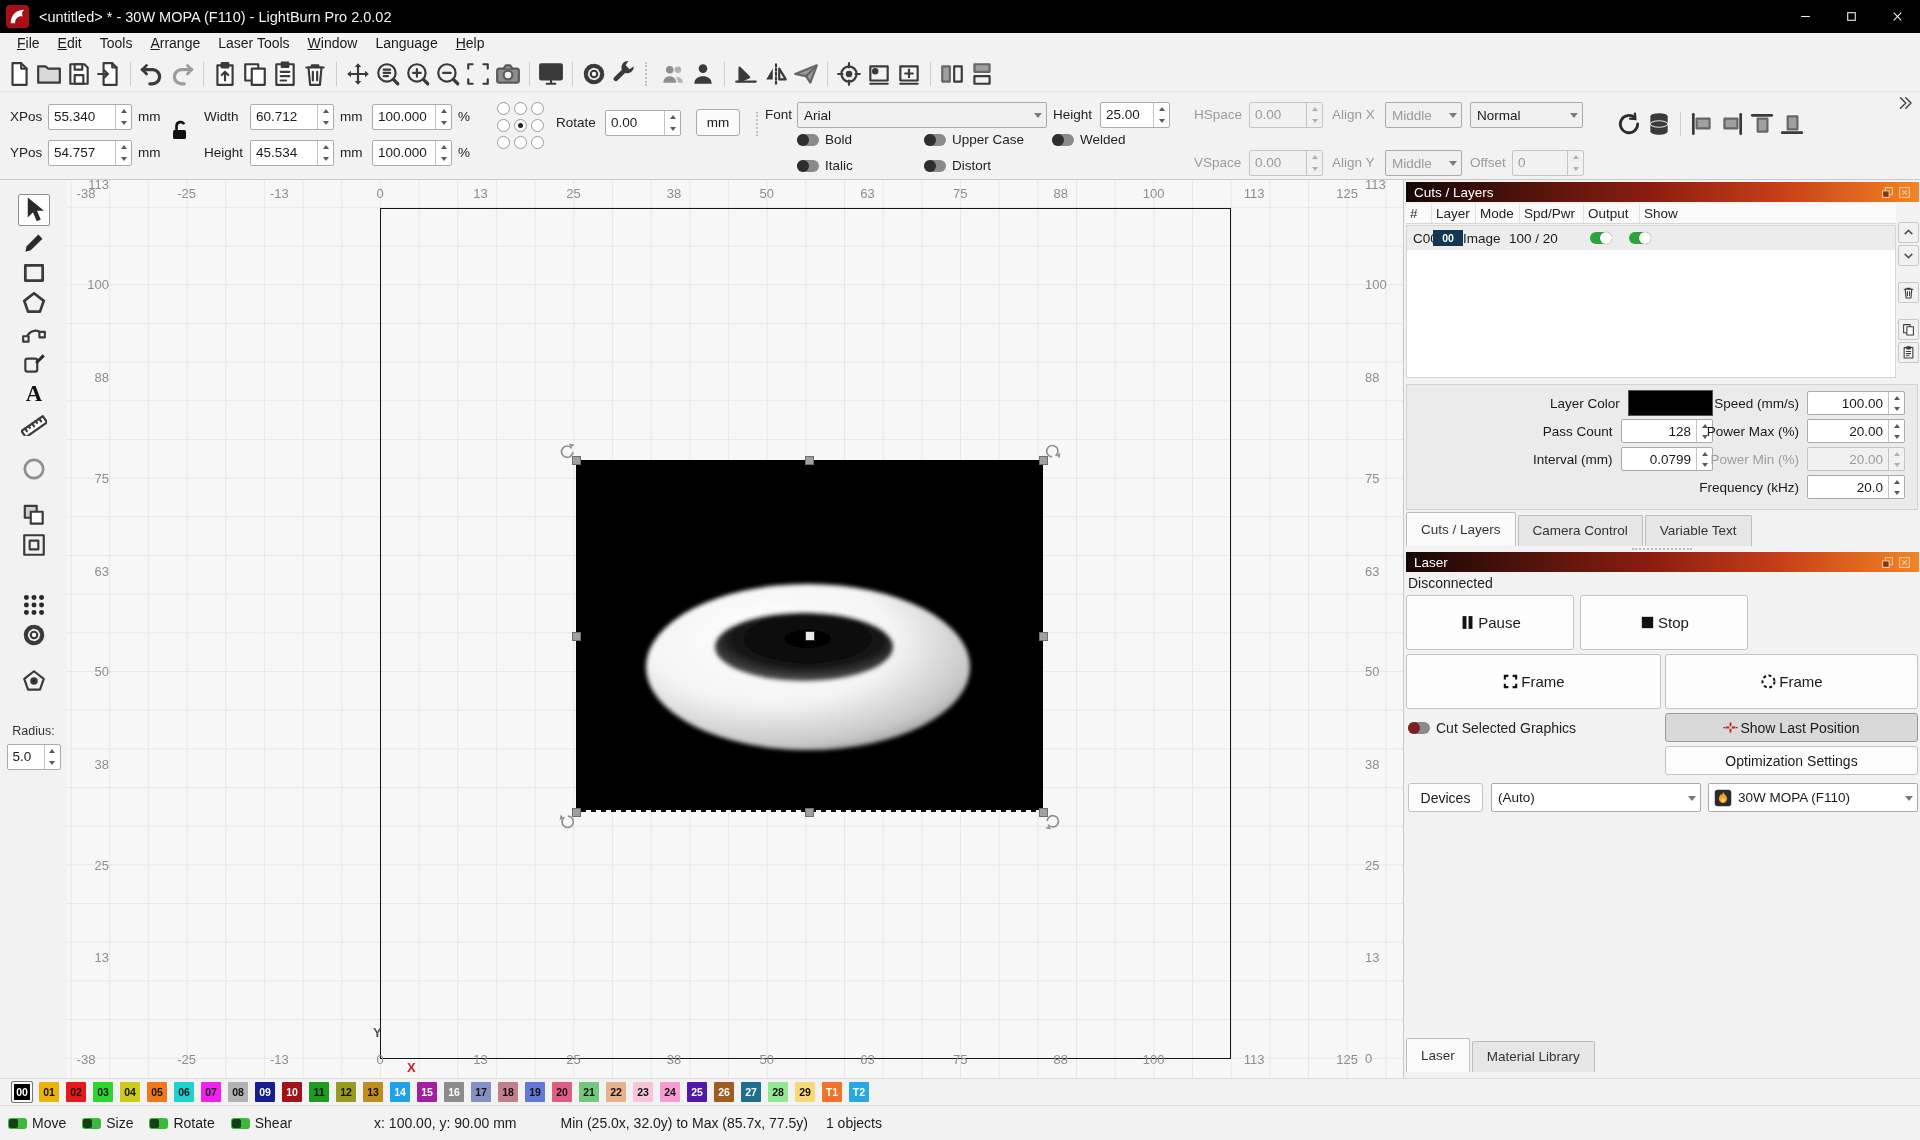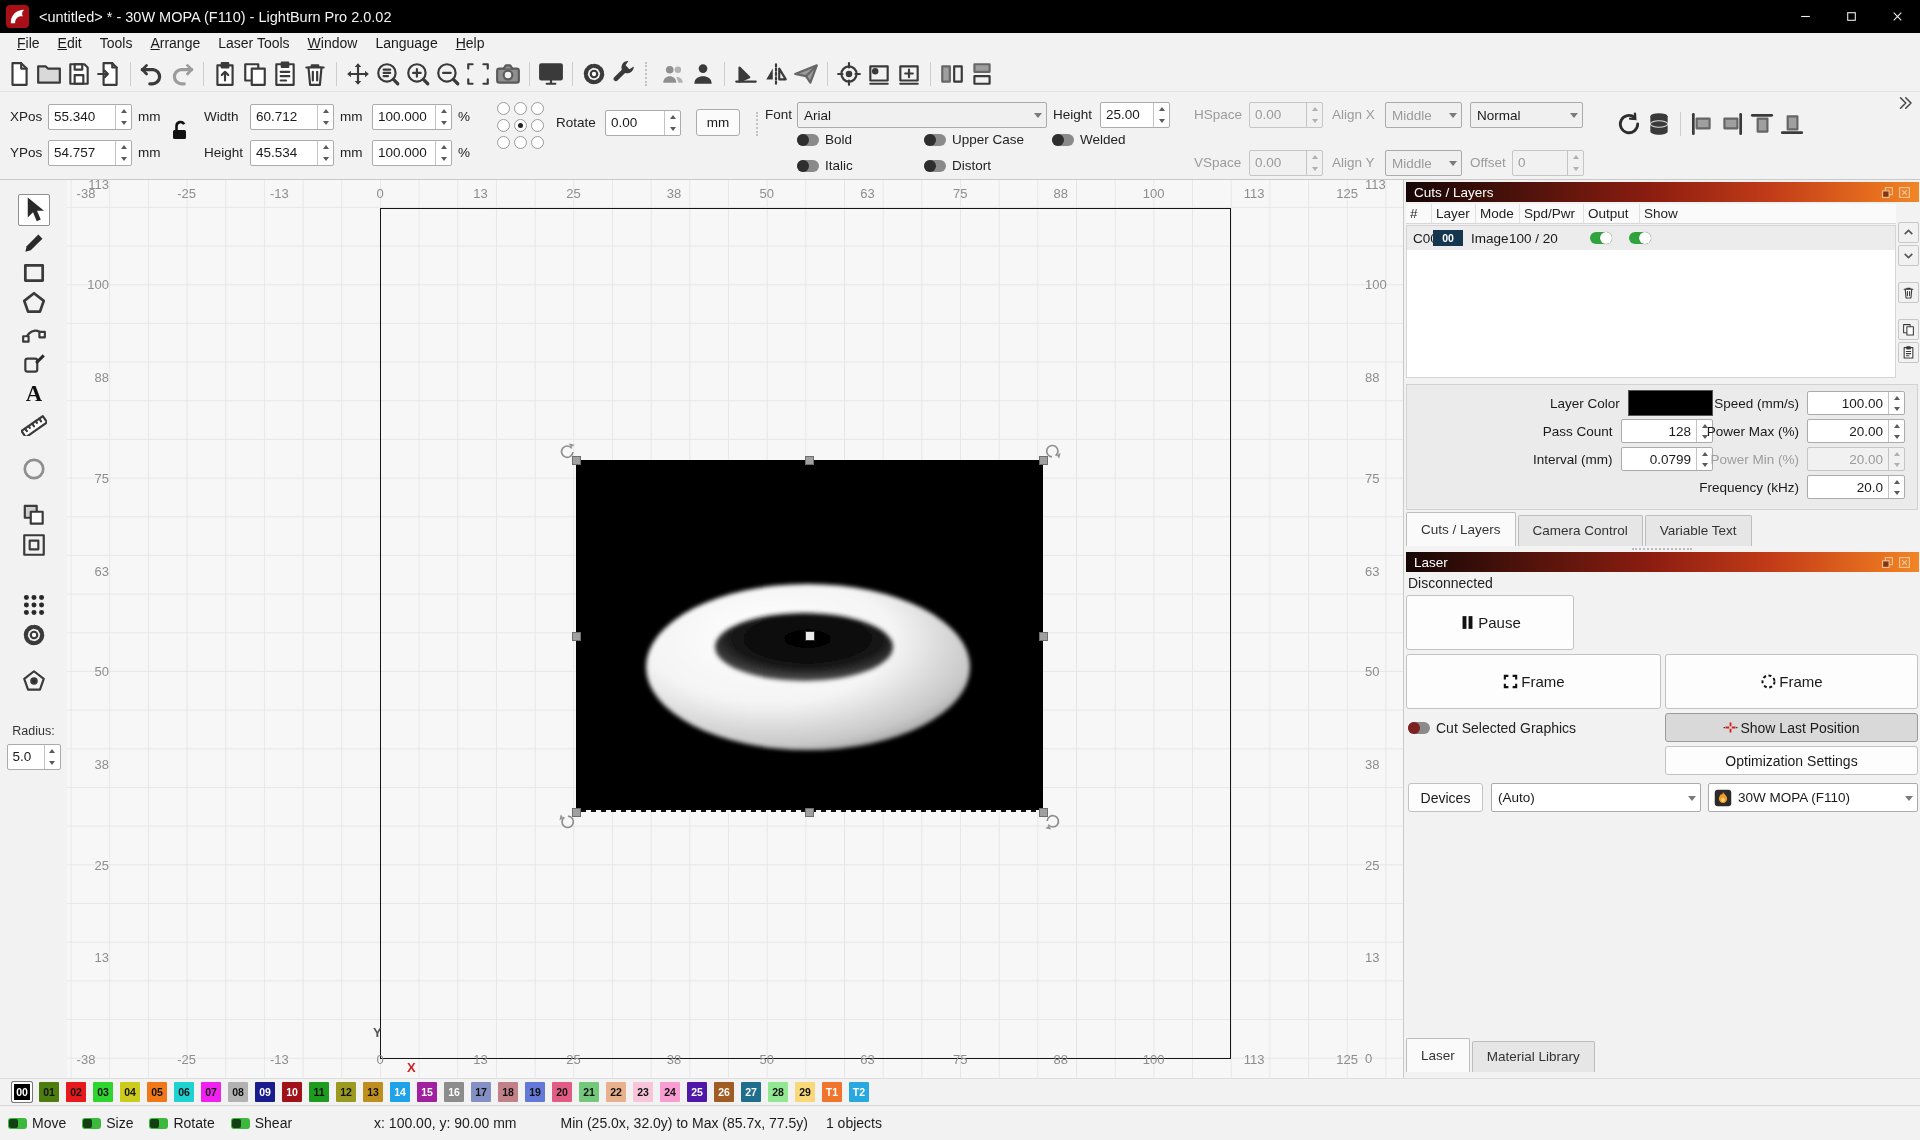--- a/index.html
+++ b/index.html
@@ -828,21 +828,21 @@
     <div style="width:44px">Layer</div>
     <div style="width:44px">Mode</div>
     <div style="width:64px">Spd/Pwr</div>
     <div style="width:56px">Output</div>
     <div style="width:44px;border-right:none">Show</div>
   </div>
   <div id="cl-list" style="left:2px;top:45px;width:490px;height:153px">
     <div id="cl-row">
       <span style="width:26px;padding-left:6px;box-sizing:border-box">C00</span>
       <span class="badge">00</span>
-      <span style="width:46px;padding-left:8px;box-sizing:border-box">Image</span>
+      <span style="width:46px;padding-left:0;box-sizing:border-box">Image</span>
       <span style="width:64px">100 / 20</span>
       <span style="width:56px;display:flex;justify-content:center">
           <span class="tg on"></span>
         </span>
       <span style="width:44px;display:flex;justify-content:flex-start">
           <span class="tg on"></span>
         </span>
     </div>
   </div>
   <div class="sidecol" style="left:494px;top:42px">
@@ -982,20 +982,28 @@
 
   <div class="lbtn" style="left:2px;top:415px;width:168px;height:55px">
     <span class="icon">
         <svg viewBox="0 0 24 24">
           <rect x="5" y="3" width="5.5" height="18" fill="#111"></rect>
           <rect x="13.5" y="3" width="5.5" height="18" fill="#111"></rect>
         </svg>
       </span>
       <span>Pause</span>
   </div>
+  <div class="lbtn" style="left:176px;top:415px;width:168px;height:55px">
+    <span class="icon">
+        <svg viewBox="0 0 24 24">
+          <rect x="4" y="4" width="16" height="16" fill="#111"></rect>
+        </svg>
+      </span>
+      <span>Stop</span>
+  </div>
   <div class="lbtn" style="left:2px;top:474px;width:255px;height:55px">
     <span class="icon">
         <svg viewBox="0 0 24 24" fill="none" stroke="#111" stroke-width="3">
           <path d="M4 9V4h5M15 4h5v5M20 15v5h-5M9 20H4v-5"></path>
         </svg>
       </span>
       <span>Frame</span>
   </div>
   <div class="lbtn" style="left:261px;top:474px;width:253px;height:55px">
     <span class="icon">
@@ -1044,21 +1052,21 @@
 
   <div class="tabs" style="left:2px;top:858px">
     <span class="tab active">Laser</span>
     <span class="tab">Material Library</span>
   </div>
 </div>
 
 <div class="abs" id="palettebar">
 
 <span class="swatch selected light" style="background: rgb(0, 0, 0);">00</span>
-    <span class="swatch" style="background: #4d7c0f;">01</span>
+    <span class="swatch" style="background: #eab308;">01</span>
     <span class="swatch" style="background: rgb(232, 25, 28);">02</span>
     <span class="swatch" style="background: rgb(47, 213, 47);">03</span>
     <span class="swatch" style="background: rgb(204, 204, 30);">04</span>
     <span class="swatch" style="background: rgb(240, 120, 24);">05</span>
     <span class="swatch" style="background: rgb(31, 210, 210);">06</span>
     <span class="swatch" style="background: rgb(240, 32, 240);">07</span>
     <span class="swatch" style="background: rgb(178, 178, 178);">08</span>
     <span class="swatch light" style="background: rgb(25, 28, 140);">09</span>
     <span class="swatch light" style="background: rgb(160, 18, 24);">10</span>
     <span class="swatch" style="background: rgb(30, 154, 30);">11</span>

